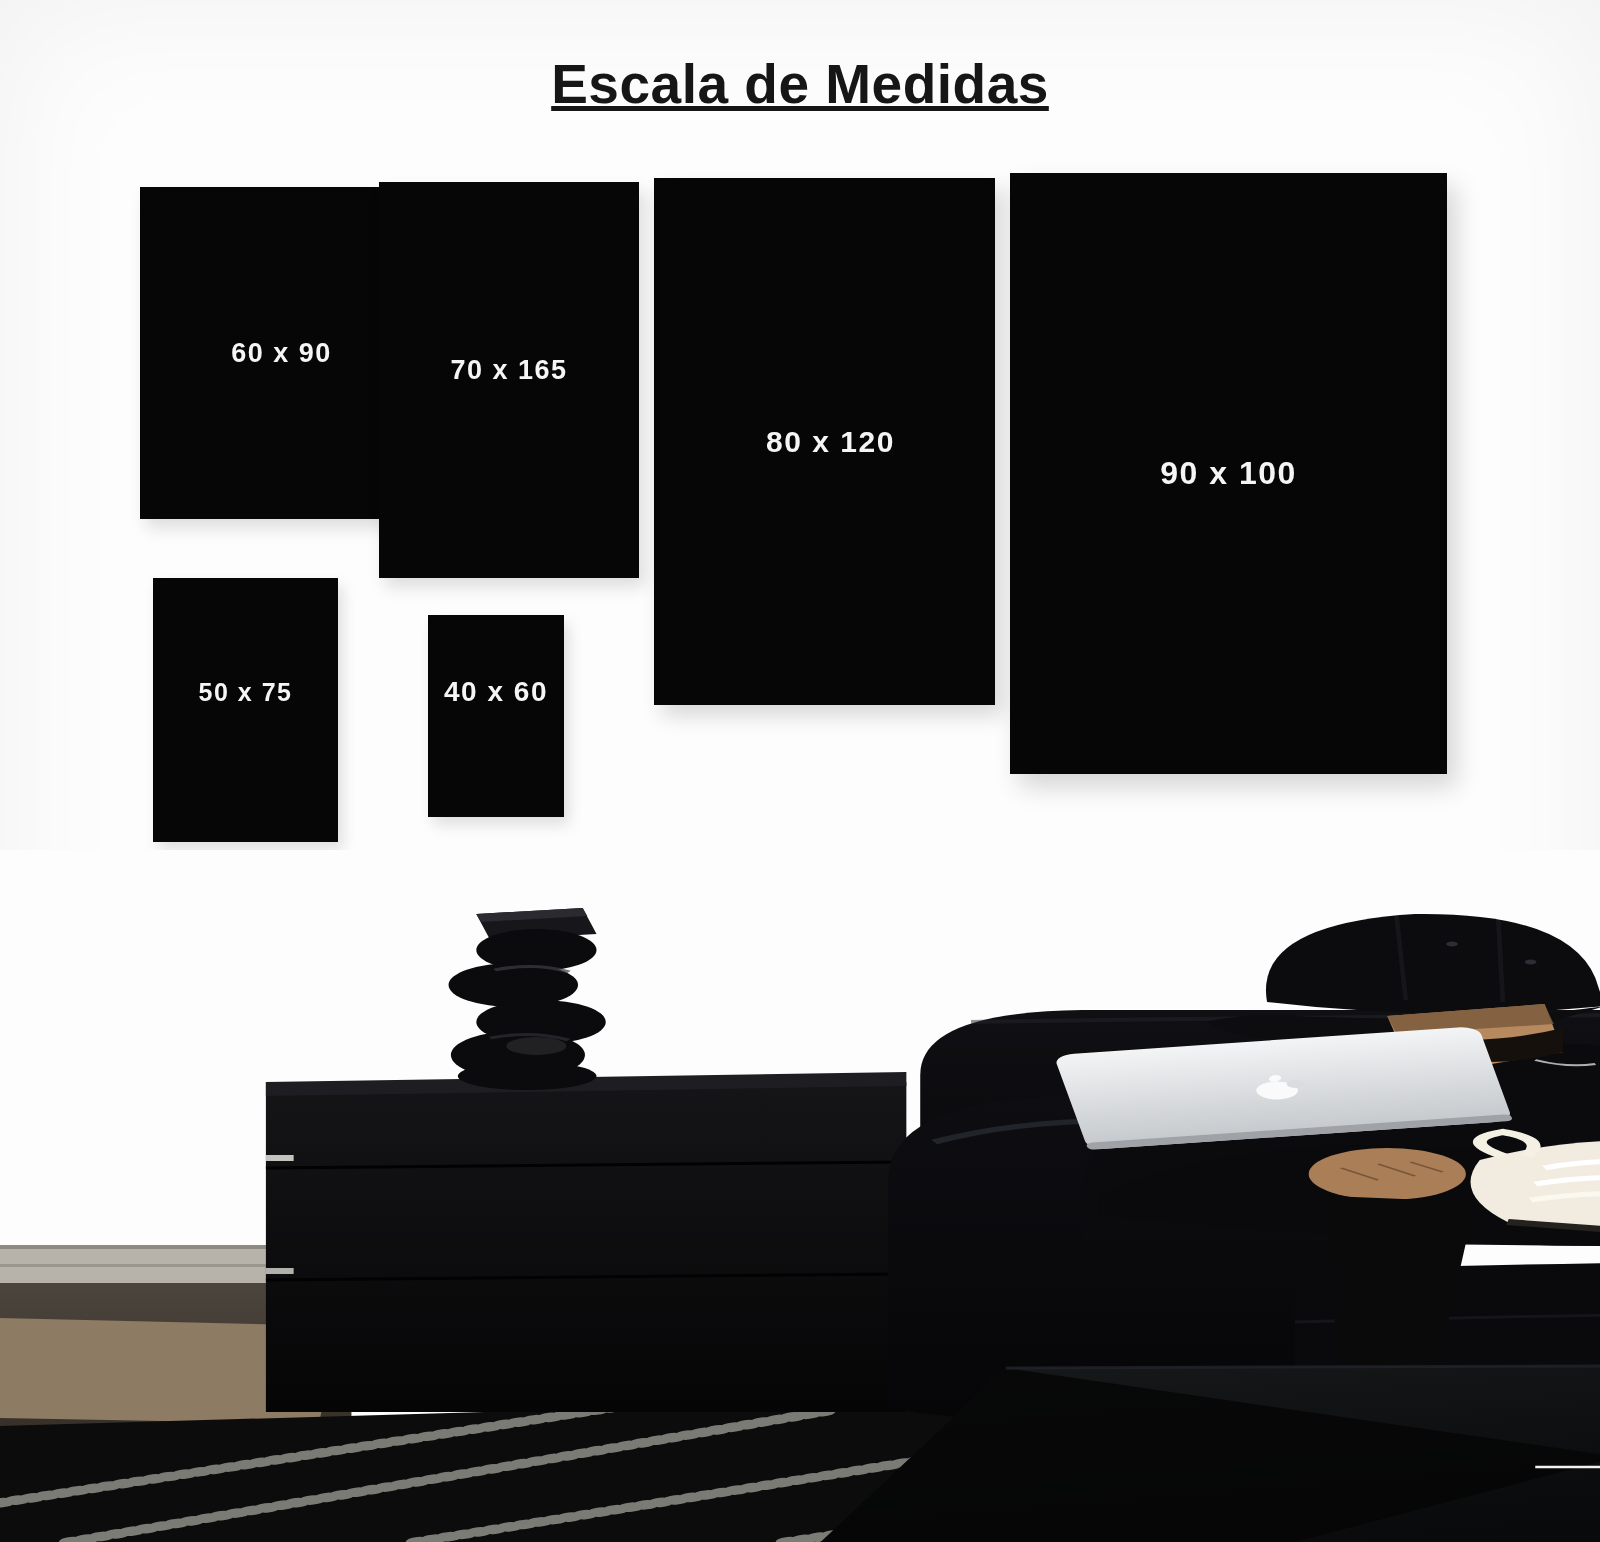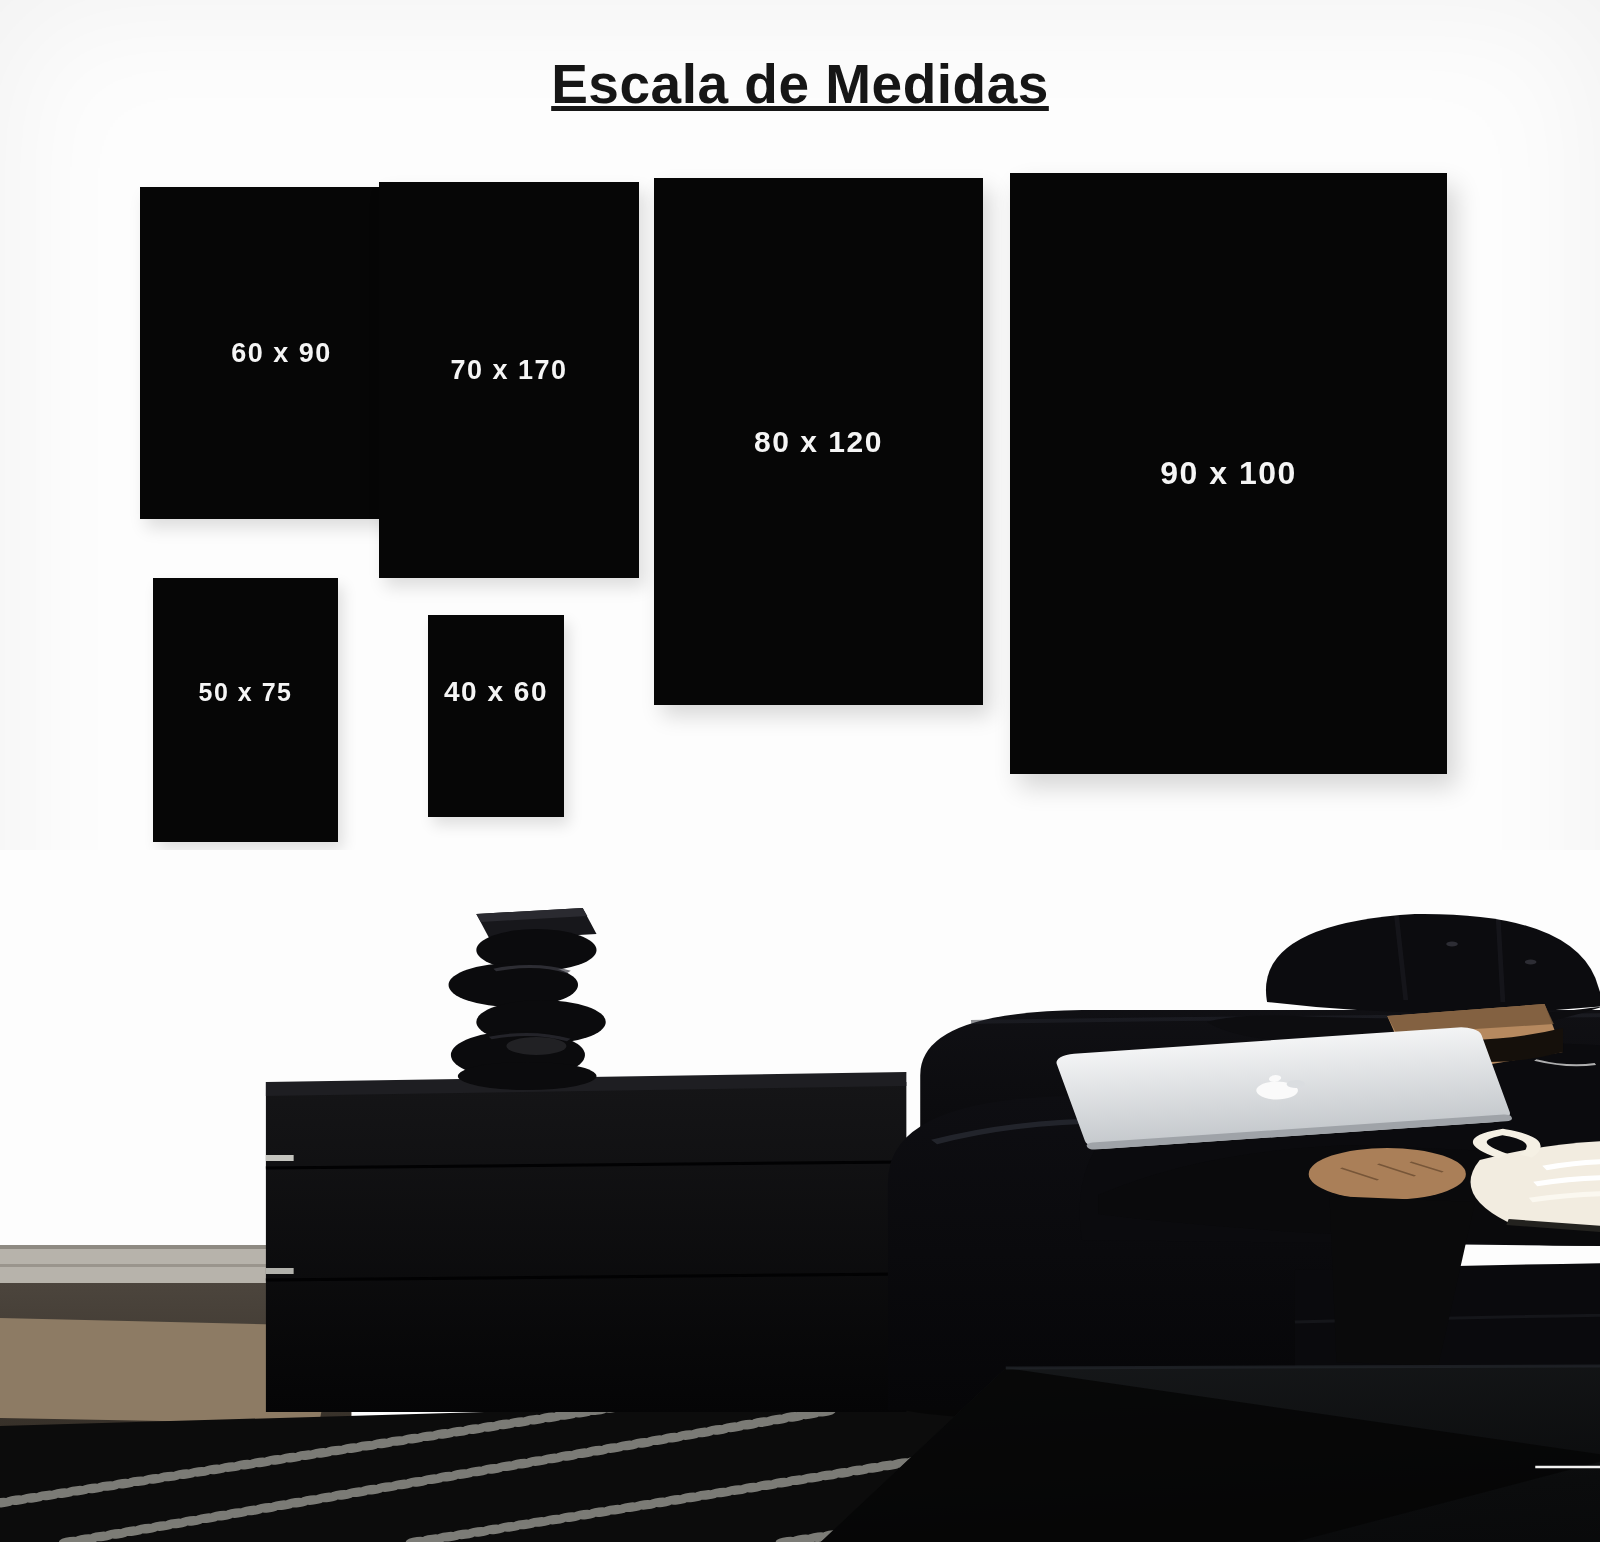--- a/index.html
+++ b/index.html
@@ -20,21 +20,21 @@
     display:flex;align-items:center;justify-content:center;
   }
   .size-label{
     color:var(--poster_label,#f5f5f5);font-weight:700;letter-spacing:1.5px;
     transform:translateY(var(--shift,0px));
   }
   .r0{left:140px;top:187px;width:221px;height:332px;box-shadow:6px 9px 16px rgba(0,0,0,.13);padding-left:31px;}
   .r0 .size-label{font-size:27px;}
   .r1{left:379px;top:182px;width:260px;height:396px;box-shadow:6px 9px 16px rgba(0,0,0,.13);}
   .r1 .size-label{font-size:27px;--shift:-10px;}
-  .r2{left:654px;top:178px;width:329px;height:527px;box-shadow:8px 11px 20px rgba(0,0,0,.15);}
+  .r2{left:654px;top:178px;width:329px;height:527px;box-shadow:8px 11px 20px rgba(0,0,0,.15);padding-left:12px;}
   .r2 .size-label{font-size:30px;}
   .r3{left:1010px;top:173px;width:437px;height:601px;box-shadow:9px 13px 24px rgba(0,0,0,.16);}
   .r3 .size-label{font-size:32px;}
   .r4{left:153px;top:578px;width:185px;height:264px;box-shadow:5px 8px 14px rgba(0,0,0,.12);}
   .r4 .size-label{font-size:25px;text-align:center;--shift:-18px;}
   .r5{left:428px;top:615px;width:136px;height:202px;box-shadow:5px 8px 14px rgba(0,0,0,.12);}
   .r5 .size-label{font-size:28px;--shift:-24px;}
   .scene{position:absolute;left:0;top:850px;width:1600px;height:692px;}
   .scene svg{display:block;width:1600px;height:692px;}
   .design-text{
@@ -46,21 +46,21 @@
 <body>
 
 <div class="canvas">
 
   <h1 class="page-title">Escala de Medidas</h1>
 
   <div class="size-rect r0">
     <span class="size-label">60 x 90</span>
   </div>
   <div class="size-rect r1">
-    <span class="size-label">70 x 170</span>
+    <span class="size-label">70 x 165</span>
   </div>
   <div class="size-rect r2">
     <span class="size-label">80 x 120</span>
   </div>
   <div class="size-rect r3">
     <span class="size-label">90 x 100</span>
   </div>
   <div class="size-rect r4">
     <span class="size-label">50 x 75</span>
   </div>

